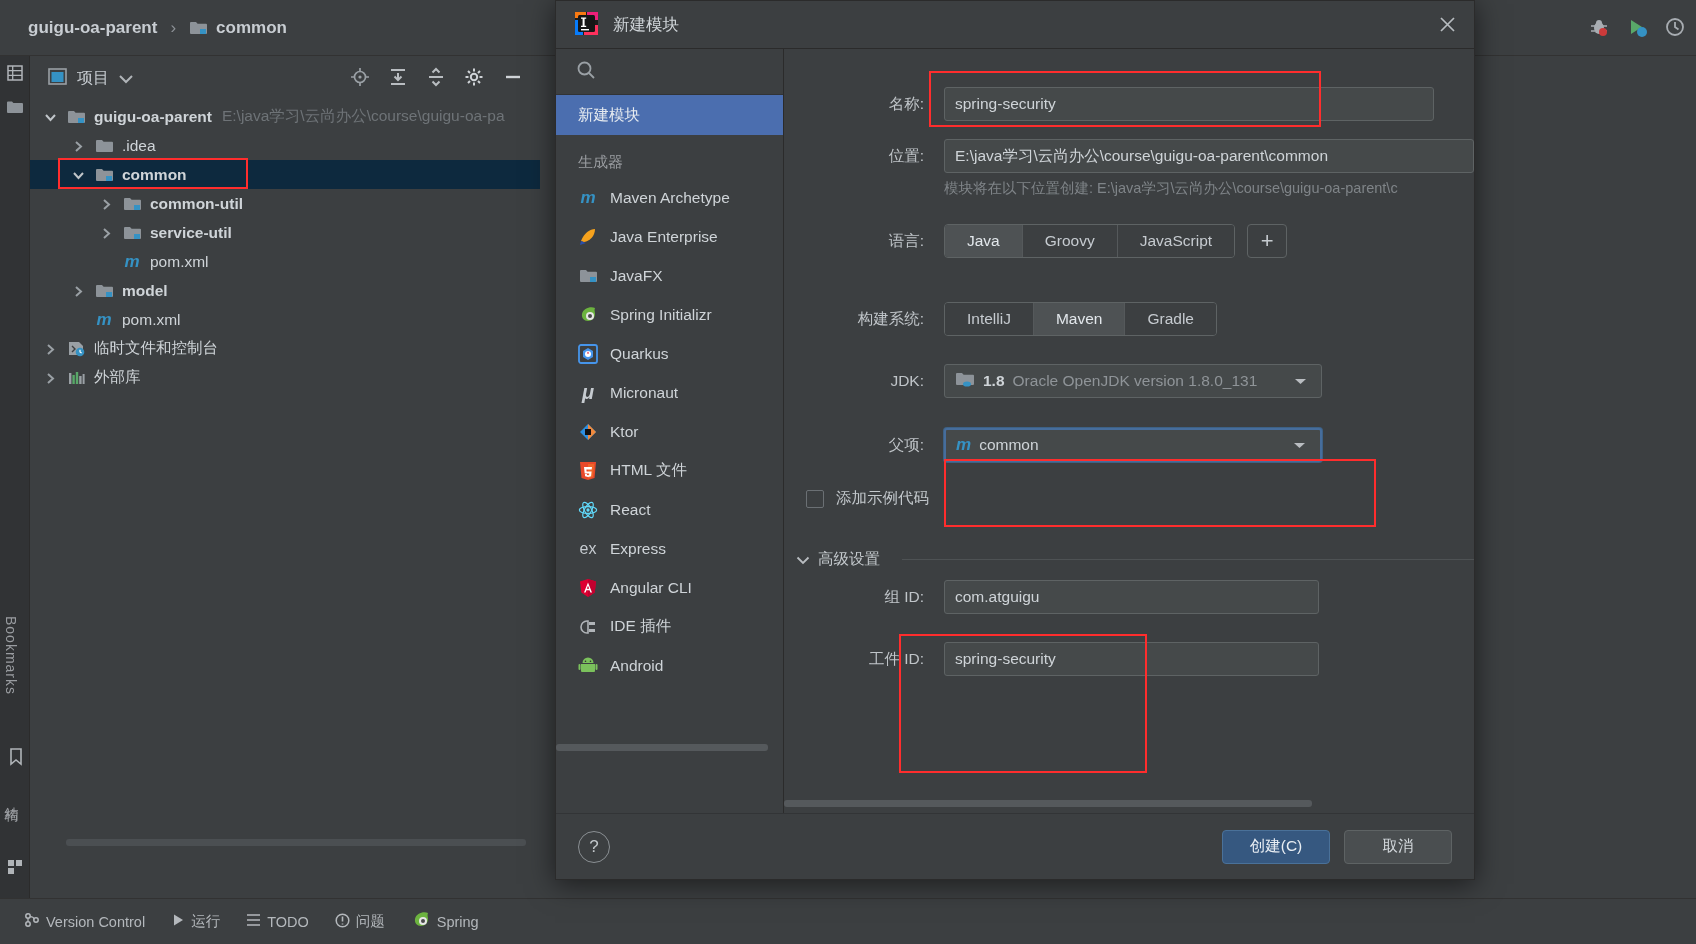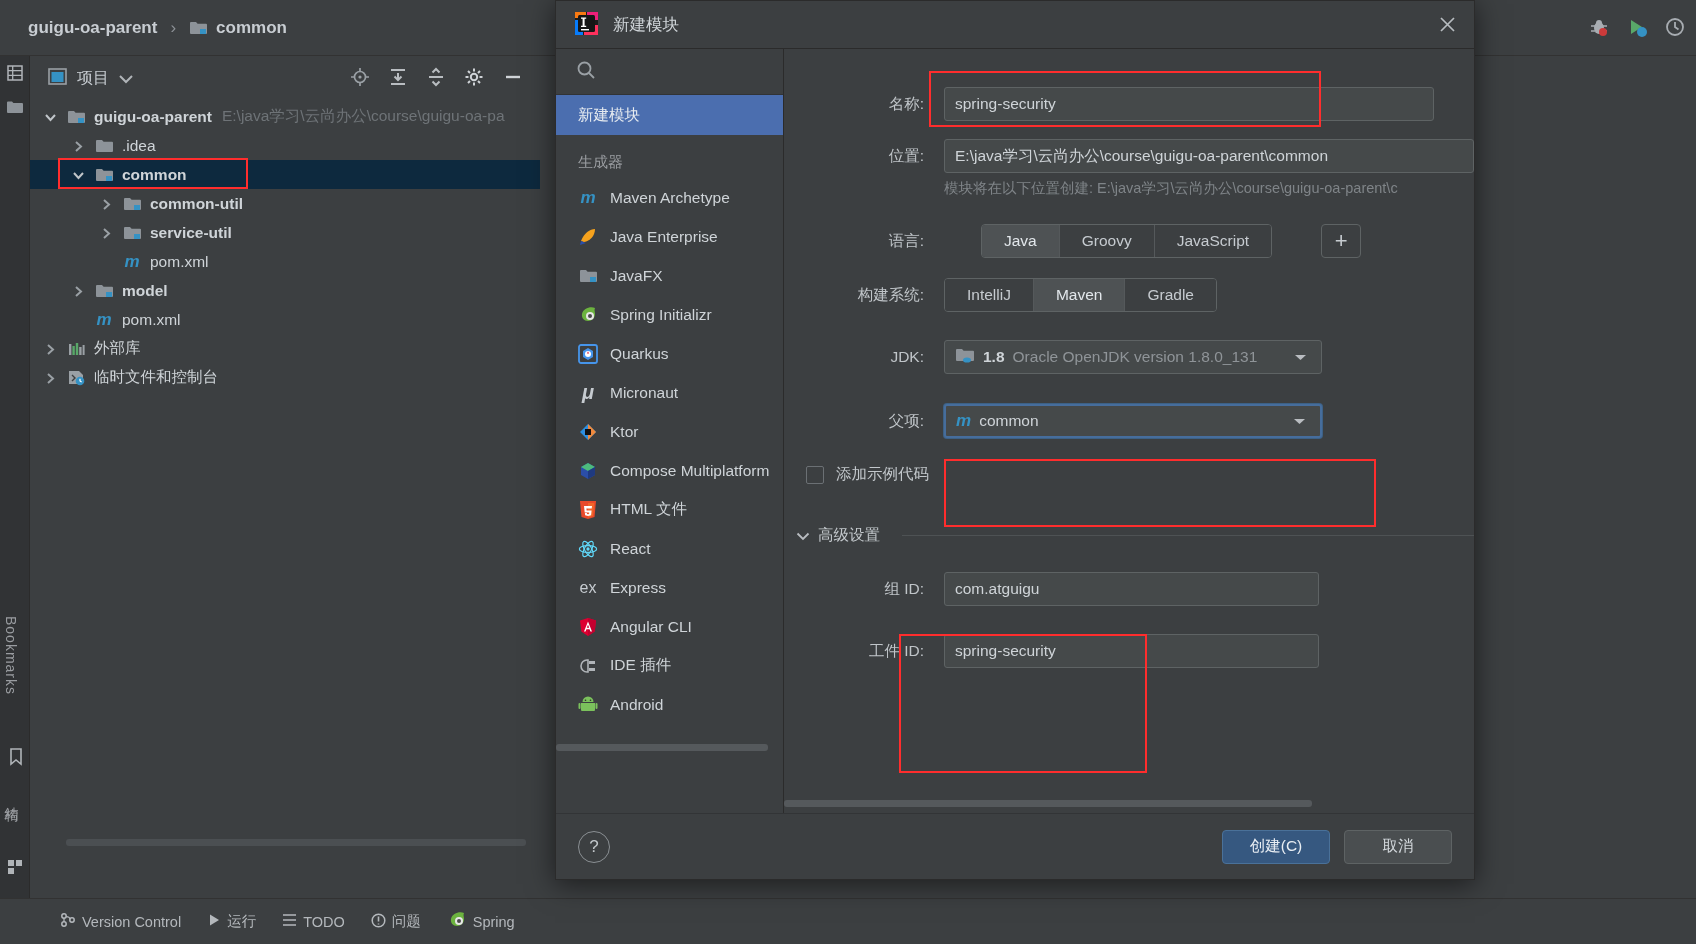--- a/index.html
+++ b/index.html
@@ -56,21 +56,21 @@
   .tlabel.bold{ font-weight:bold; }
   .tpath{ color:#6e7377; margin-left:10px; font-weight:normal; }
   .redbox{ position:absolute; border:2px solid #ff2d2d; pointer-events:none; }
 
   
   .right-icons{ position:absolute; right:0; top:0; height:56px; display:flex; align-items:center; gap:16px; padding-right:10px;}
 
   
   .status-bar{
     position:absolute; left:0; bottom:0; width:1696px; height:46px;
-    background:#3c3f41; display:flex; align-items:center; gap:26px; padding-left:60px;
+    background:#3c3f41; display:flex; align-items:center; gap:26px; padding-left:24px;
     font-size:14.5px; color:#b4b8bc; border-top:1px solid #323232;
   }
   .status-item{ display:flex; align-items:center; gap:6px; }
 
   
   .proj-scroll{
     position:absolute; left:36px; bottom:10px; width:460px; height:7px; background:#4b4f52; border-radius:3px;
   }
 
   
@@ -363,43 +363,43 @@
           <span class="gen-ico" style="margin-right: 8px;">
             <span style="color:#3592c4;font-weight:bold;font-style:italic;font-size:17px;">m</span>
           </span>
           <span class="tlabel">pom.xml</span>
         </div>
         <div class="trow" style="padding-left: 14px;">
           <span class="arrow" style="margin-right: 8px;"><svg width="13" height="13" viewBox="0 0 13 13">
               <path d="M4 2l5 4.5L4 11" stroke="#9aa0a5" stroke-width="2" fill="none"></path>
             </svg></span>
           <span class="gen-ico" style="margin-right: 8px;">
+            <svg width="19" height="17" viewBox="0 0 19 17">
+              <path d="M2 2h10l4 4v9H2z" fill="#9aa0a5"></path>
+              <path d="M5 6l3 3-3 3" stroke="#3c3f41" stroke-width="1.4" fill="none"></path>
+              <circle cx="13" cy="12" r="4.3" fill="#3592c4"></circle>
+              <path d="M13 9.8V12l1.6 1" stroke="#fff" stroke-width="1.2" fill="none"></path>
+            </svg>
+          </span>
+          <span class="tlabel">临时文件和控制台</span>
+        </div>
+        <div class="trow" style="padding-left: 14px;">
+          <span class="arrow" style="margin-right: 8px;"><svg width="13" height="13" viewBox="0 0 13 13">
+              <path d="M4 2l5 4.5L4 11" stroke="#9aa0a5" stroke-width="2" fill="none"></path>
+            </svg></span>
+          <span class="gen-ico" style="margin-right: 8px;">
             <svg width="19" height="16" viewBox="0 0 19 16">
               <rect x="2" y="3" width="2.4" height="11" fill="#9aa0a5"></rect>
               <rect x="5.4" y="5" width="2.4" height="9" fill="#59a869"></rect>
               <rect x="8.8" y="2" width="2.4" height="12" fill="#59a869"></rect>
               <rect x="12.2" y="6" width="2.4" height="8" fill="#9aa0a5"></rect>
               <rect x="15.6" y="4" width="2" height="10" fill="#9aa0a5"></rect>
             </svg>
           </span>
           <span class="tlabel">外部库</span>
-        </div>
-        <div class="trow" style="padding-left: 14px;">
-          <span class="arrow" style="margin-right: 8px;"><svg width="13" height="13" viewBox="0 0 13 13">
-              <path d="M4 2l5 4.5L4 11" stroke="#9aa0a5" stroke-width="2" fill="none"></path>
-            </svg></span>
-          <span class="gen-ico" style="margin-right: 8px;">
-            <svg width="19" height="17" viewBox="0 0 19 17">
-              <path d="M2 2h10l4 4v9H2z" fill="#9aa0a5"></path>
-              <path d="M5 6l3 3-3 3" stroke="#3c3f41" stroke-width="1.4" fill="none"></path>
-              <circle cx="13" cy="12" r="4.3" fill="#3592c4"></circle>
-              <path d="M13 9.8V12l1.6 1" stroke="#fff" stroke-width="1.2" fill="none"></path>
-            </svg>
-          </span>
-          <span class="tlabel">临时文件和控制台</span>
         </div>
       </div>
     <div class="proj-scroll"></div>
   </div>
 
   <div class="status-bar" id="status-root">
       <div class="status-item">
         <span class=""><svg width="16" height="16" viewBox="0 0 16 16">
             <circle cx="4" cy="4" r="2.2" fill="none" stroke="#b4b8bc" stroke-width="1.5"></circle>
             <circle cx="4" cy="12" r="2.2" fill="none" stroke="#b4b8bc" stroke-width="1.5"></circle>
@@ -533,30 +533,20 @@
                 <path d="M10 2l8 8-8 8-8-8z" fill="#2b8fe0"></path>
                 <path d="M10 2l8 8-8 8z" fill="#f08a3c"></path>
                 <path d="M6 6h8v8H6z" fill="#ea4c89" transform="rotate(45 10 10) scale(.62) translate(6 6)"></path>
                 <rect x="7" y="7" width="6" height="6" fill="#111"></rect>
               </svg>
             </span>
             <span>Ktor</span>
           </div>
           <div class="gen-item">
             <span class="gen-ico">
-              <svg width="20" height="20" viewBox="0 0 20 20">
-                <path d="M10 2l7 4v8l-7 4-7-4V6z" fill="#2b4ea8"></path>
-                <path d="M10 2l7 4-7 4-7-4z" fill="#4dbb7c"></path>
-                <path d="M10 10l7-4v8l-7 4z" fill="#1f3a80"></path>
-              </svg>
-            </span>
-            <span>Compose Multiplatform</span>
-          </div>
-          <div class="gen-item">
-            <span class="gen-ico">
               <svg width="18" height="20" viewBox="0 0 18 20">
                 <path d="M1 1h16l-1.5 16L9 19l-6.5-2z" fill="#e8492a"></path>
                 <path d="M9 3v14.5l5-1.4L15.2 3z" fill="#f06529"></path>
                 <path d="M5 6h8l-.3 2.6H7.4l.2 2h5l-.5 4.6L9 16l-2.9-.8-.2-2.2h2l.1 1 1 .3 1.1-.3.15-1.6H5.7z" fill="#fff"></path>
               </svg>
             </span>
             <span>HTML 文件</span>
           </div>
           <div class="gen-item">
             <span class="gen-ico">
@@ -623,21 +613,21 @@
 
       <div class="frow" style="margin-bottom:6px;">
         <div class="flabel">位置:</div>
         <div class="finput" style="width:560px;">E:\java学习\云尚办公\course\guigu-oa-parent\common</div>
       </div>
       <div class="frow" style="margin-bottom:26px;">
         <div class="flabel"></div>
         <div class="fhint">模块将在以下位置创建: E:\java学习\云尚办公\course\guigu-oa-parent\c</div>
       </div>
 
-      <div class="frow" style="margin-bottom:20px;gap:37px;">
+      <div class="frow" style="margin-bottom:44px;">
         <div class="flabel">语言:</div>
         <div class="seg-group" id="lang-seg">
             <div class="seg active">Java</div>
             <div class="seg">Groovy</div>
             <div class="seg">JavaScript</div>
           </div>
         <div class="plus-btn">+</div>
       </div>
 
       <div class="frow" style="margin-bottom:28px;">
@@ -679,21 +669,21 @@
               </svg>
           </span>
         </div>
       </div>
 
       <div class="frow" style="margin-bottom:40px; padding-left:22px;">
         <div class="checkbox-sq"></div>
         <div style="margin-left:12px;font-size:15.5px;color:#c3c8cc;">添加示例代码</div>
       </div>
 
-      <div class="adv-header" style="margin-bottom:26px;justify-content:flex-end;">
+      <div class="adv-header" style="margin-bottom:10px;justify-content:flex-end;">
         <span>
           <svg width="14" height="10" viewBox="0 0 14 10">
               <path d="M1.5 2.5L7 8l5.5-5.5" stroke="#b9bdc1" stroke-width="1.8" fill="none"></path>
             </svg>
         </span>
         <span style="font-size:15.5px;color:#c3c8cc;">高级设置</span>
         <span class="adv-line"></span>
       </div>
 
       <div class="frow" style="margin-bottom:28px;">

